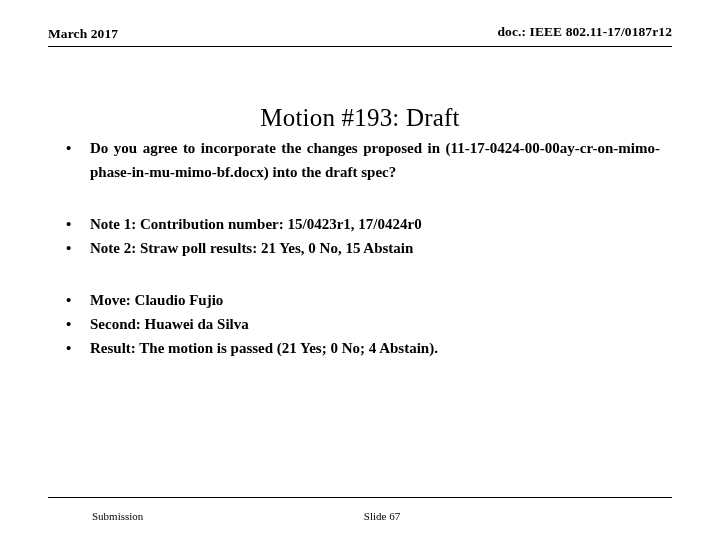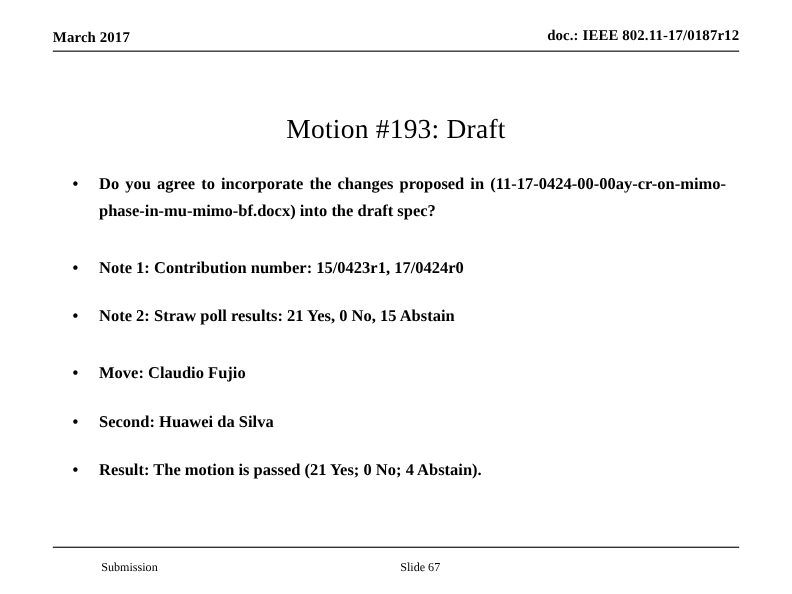--- a/index.html
+++ b/index.html
@@ -84,21 +84,20 @@
   }
   .bullet .dot {
     position: absolute;
     left: 6px;
     top: 0;
     font-size: 15px;
     line-height: 24px;
   }
   .bullet-text {
     display: block;
-    margin-top: 20px;
   }
   .just {
     text-align: justify;
   }
   .group-gap-1 { margin-top: 28px; }
   .group-gap-2 { margin-top: 28px; }
 
   
   .footer-rule {
     position: absolute;

